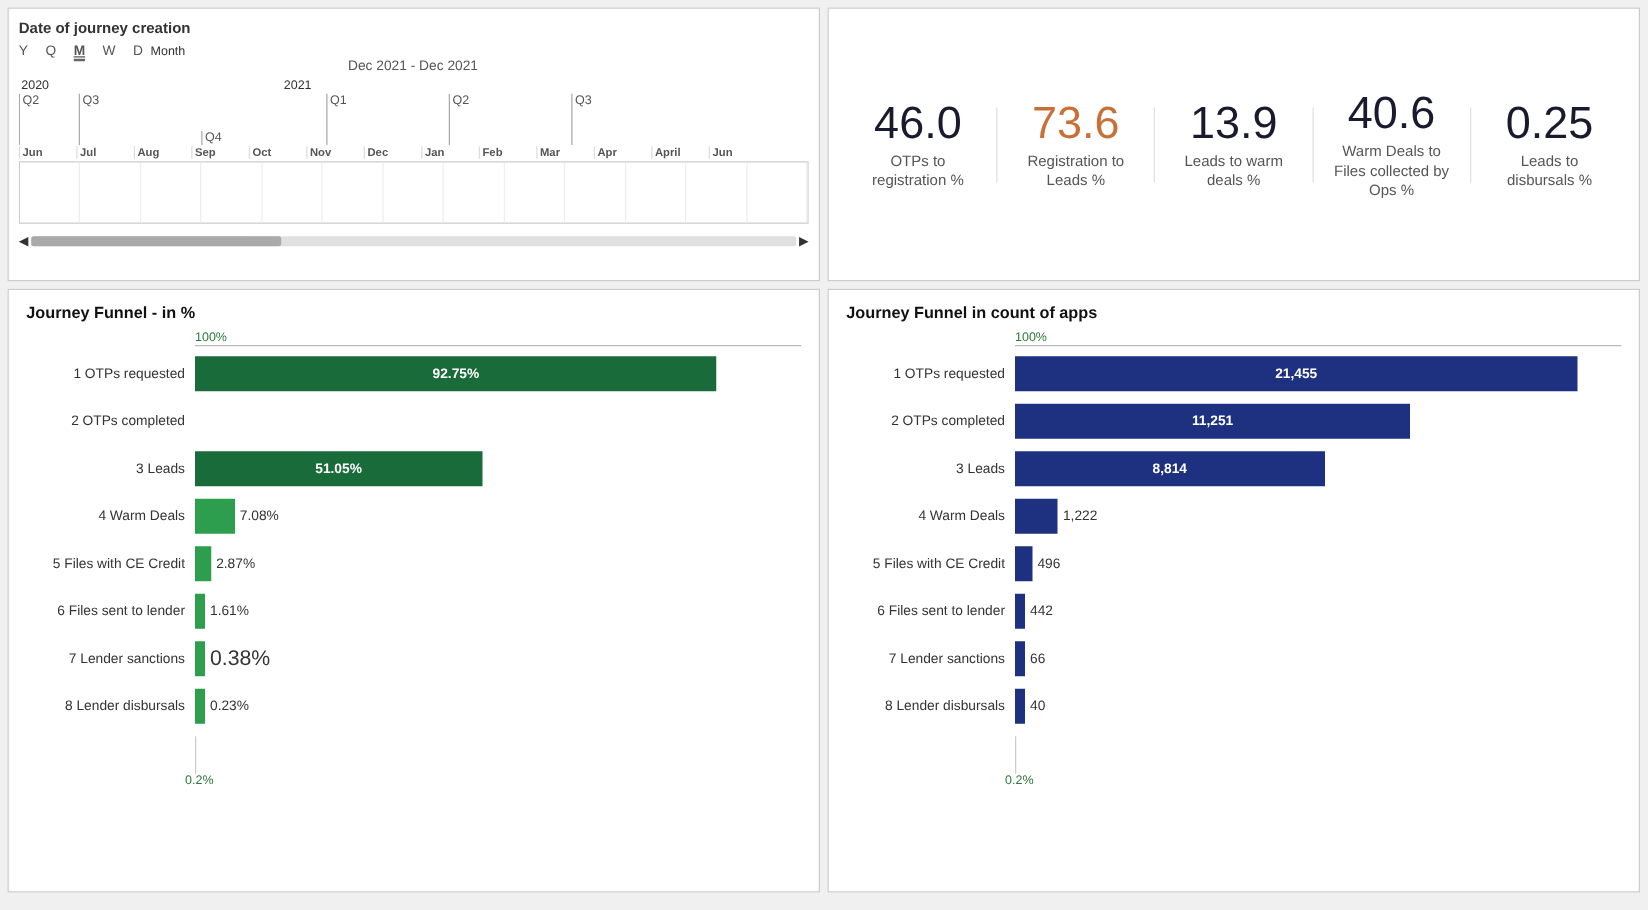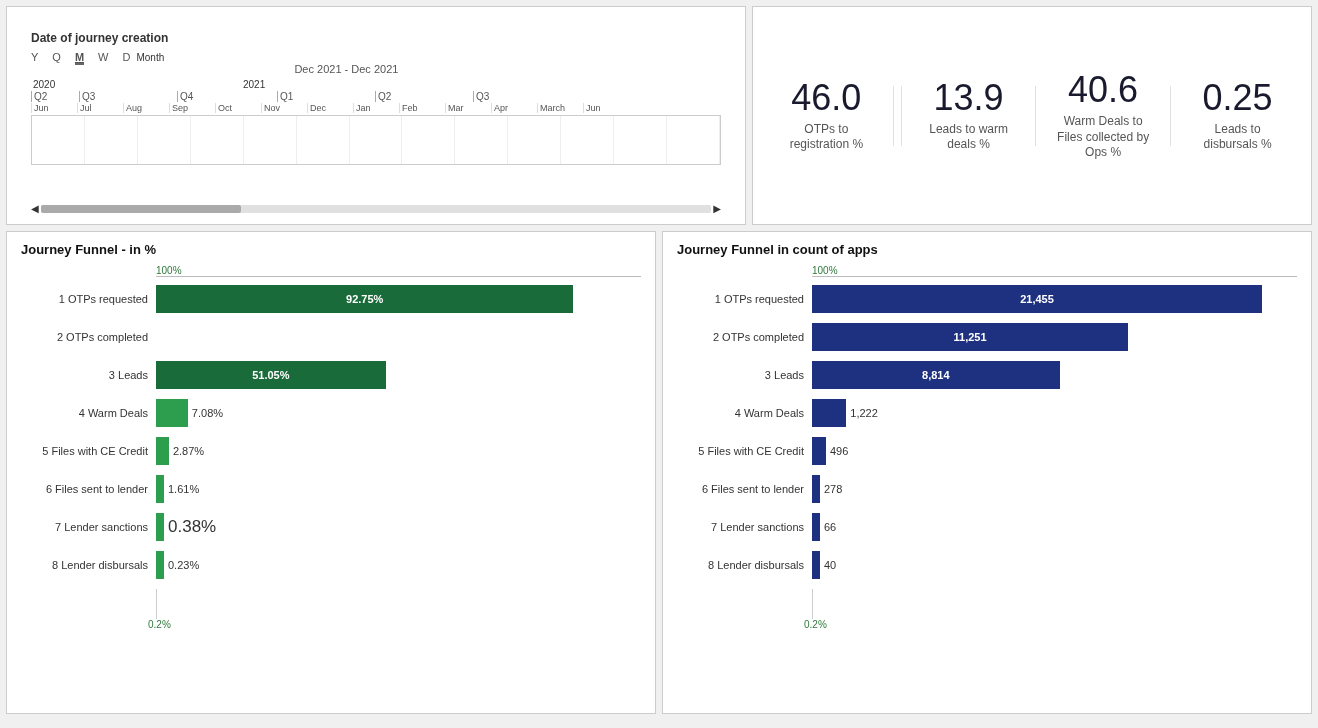--- a/index.html
+++ b/index.html
@@ -1,31 +1,31 @@
 <!DOCTYPE html>
 <html><head>
   <meta charset="utf-8">
   <style>
     * { box-sizing: border-box; margin: 0; padding: 0; }
     body { font-family: 'Segoe UI', Arial, sans-serif; background: #f0f0f0; font-size: 12px; color: #333; width: 1318px; height: 728px; overflow: hidden; }
 
     .top-section { display: flex; height: 225px; background: #f0f0f0; padding: 6px 6px 0 6px; gap: 6px; }
 
-    .date-filter-box { background: white; border: 1px solid #ccc; width: 740px; flex-shrink: 0; padding: 24px; position: relative; }
+    .date-filter-box { background: white; border: 1px solid #ccc; width: 650px; flex-shrink: 0; padding: 8px; position: relative; }
     .date-filter-title { font-size: 12px; font-weight: 600; margin-bottom: 6px; }
     .time-granularity { display: flex; gap: 14px; font-size: 11px; margin-bottom: 2px; }
     .time-granularity span { cursor: pointer; color: #555; }
     .time-granularity span.active { border-bottom: 2px solid #666; font-weight: 600; }
     .month-label { font-size: 10px; margin-left: 2px; color: #333; }
     .date-range-label { font-size: 11px; color: #555; margin-left: 160px; }
     .timeline-container { position: relative; height: 120px; overflow: hidden; margin-top: 4px; }
     .timeline-years { display: flex; font-size: 10px; color: #333; margin-bottom: 1px; }
     .quarters-row { display: flex; font-size: 10px; color: #555; margin-bottom: 1px; }
     .quarter-cell { border-left: 1px solid #aaa; padding-left: 2px; }
-    .months-row { display: flex; font-size: 9px; color: #555; margin-bottom: 1px; }
+    .months-row { display: flex; font-size: 9px; color: #555; margin-bottom: 1px; font-weight: bold; }
     .month-cell { border-left: 1px solid #ddd; padding-left: 2px; width: 46px; flex-shrink: 0; }
     .timeline-bars { height: 50px; display: flex; border: 1px solid #ccc; }
     .timeline-bar-cell { flex: 1; border-right: 1px solid #eee; }
 
     .kpi-section { flex: 1; display: flex; align-items: center; justify-content: space-around; background: white; border: 1px solid #ccc; padding: 10px; }
     .kpi-item { text-align: center; padding: 0 10px; }
     .kpi-value { font-size: 36px; font-weight: 300; color: #1a1a2e; line-height: 1.1; }
     .kpi-value.orange { color: #c87137; }
     .kpi-label { font-size: 12px; color: #555; margin-top: 4px; line-height: 1.3; max-width: 100px; }
     .kpi-divider { width: 1px; height: 60px; background: #e0e0e0; }
@@ -60,39 +60,39 @@
     <div class="timeline-container">
 
       <div class="timeline-years">
         <div style="width:210px; font-size:10px; color:#333; padding-left:2px;">2020</div>
         <div style="font-size:10px; color:#333; padding-left:2px;">2021</div>
       </div>
 
       <div class="quarters-row">
         <div class="quarter-cell" style="width:48px;">Q2</div>
         <div class="quarter-cell" style="width:98px;">Q3</div>
-        <div class="quarter-cell" style="width:100px;">Q4</div>
+        <div class="quarter-cell" style="width:100px;margin-top:30px;">Q4</div>
         <div class="quarter-cell" style="width:98px;">Q1</div>
         <div class="quarter-cell" style="width:98px;">Q2</div>
         <div class="quarter-cell" style="width:98px;">Q3</div>
       </div>
 
       <div class="months-row">
         <div class="month-cell">Jun</div>
         <div class="month-cell">Jul</div>
         <div class="month-cell">Aug</div>
         <div class="month-cell">Sep</div>
         <div class="month-cell">Oct</div>
         <div class="month-cell">Nov</div>
         <div class="month-cell">Dec</div>
         <div class="month-cell">Jan</div>
         <div class="month-cell">Feb</div>
         <div class="month-cell">Mar</div>
         <div class="month-cell">Apr</div>
-        <div class="month-cell">March</div>
+        <div class="month-cell">April</div>
         <div class="month-cell">Jun</div>
       </div>
 
       <div class="timeline-bars" style="margin-top:2px;">
         <div class="timeline-bar-cell"></div>
         <div class="timeline-bar-cell"></div>
         <div class="timeline-bar-cell"></div>
         <div class="timeline-bar-cell"></div>
         <div class="timeline-bar-cell"></div>
         <div class="timeline-bar-cell"></div>
@@ -114,20 +114,24 @@
       <span style="font-size:10px; cursor:pointer;">▶</span>
     </div>
   </div>
 
   <div class="kpi-section">
     <div class="kpi-item">
       <div class="kpi-value">46.0</div>
       <div class="kpi-label">OTPs to registration %</div>
     </div>
     <div class="kpi-divider"></div>
+    <div class="kpi-item">
+      <div class="kpi-value orange">73.6</div>
+      <div class="kpi-label">Registration to Leads %</div>
+    </div>
     <div class="kpi-divider"></div>
     <div class="kpi-item">
       <div class="kpi-value">13.9</div>
       <div class="kpi-label">Leads to warm deals %</div>
     </div>
     <div class="kpi-divider"></div>
     <div class="kpi-item">
       <div class="kpi-value">40.6</div>
       <div class="kpi-label">Warm Deals to Files collected by Ops %</div>
     </div>
@@ -254,21 +258,21 @@
           <div style="display: flex; align-items: center; margin-bottom: 10px; height: 28px;">
             <div style="width: 135px; flex-shrink: 0; font-size: 11px; color: rgb(51, 51, 51); text-align: right; padding-right: 8px;">5 Files with CE Credit</div>
             <div style="flex: 1 1 0%; position: relative; height: 28px;">
               <span style="position: absolute; left: 17.9378px; top: 50%; transform: translateY(-50%); font-size: 11px; color: rgb(51, 51, 51); white-space: nowrap;">496</span>
               <div style="position: absolute; left: 0px; top: 0px; width: 13.9378px; height: 28px; background: rgb(30, 48, 128);"></div>
             </div>
           </div>
           <div style="display: flex; align-items: center; margin-bottom: 10px; height: 28px;">
             <div style="width: 135px; flex-shrink: 0; font-size: 11px; color: rgb(51, 51, 51); text-align: right; padding-right: 8px;">6 Files sent to lender</div>
             <div style="flex: 1 1 0%; position: relative; height: 28px;">
-              <span style="position: absolute; left: 12px; top: 50%; transform: translateY(-50%); font-size: 11px; color: rgb(51, 51, 51); white-space: nowrap;">278</span>
+              <span style="position: absolute; left: 12px; top: 50%; transform: translateY(-50%); font-size: 11px; color: rgb(51, 51, 51); white-space: nowrap;">442</span>
               <div style="position: absolute; left: 0px; top: 0px; width: 8px; height: 28px; background: rgb(30, 48, 128);"></div>
             </div>
           </div>
           <div style="display: flex; align-items: center; margin-bottom: 10px; height: 28px;">
             <div style="width: 135px; flex-shrink: 0; font-size: 11px; color: rgb(51, 51, 51); text-align: right; padding-right: 8px;">7 Lender sanctions</div>
             <div style="flex: 1 1 0%; position: relative; height: 28px;">
               <span style="position: absolute; left: 12px; top: 50%; transform: translateY(-50%); font-size: 11px; color: rgb(51, 51, 51); white-space: nowrap;">66</span>
               <div style="position: absolute; left: 0px; top: 0px; width: 8px; height: 28px; background: rgb(30, 48, 128);"></div>
             </div>
           </div>

